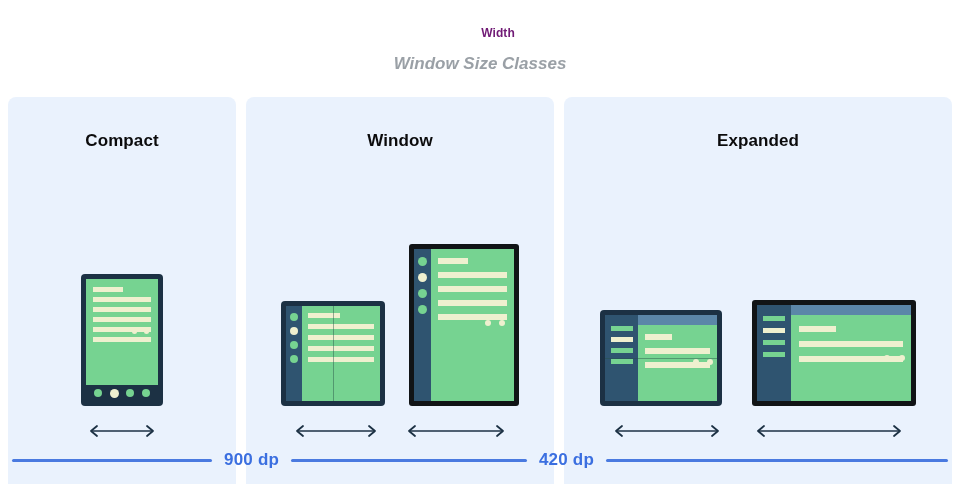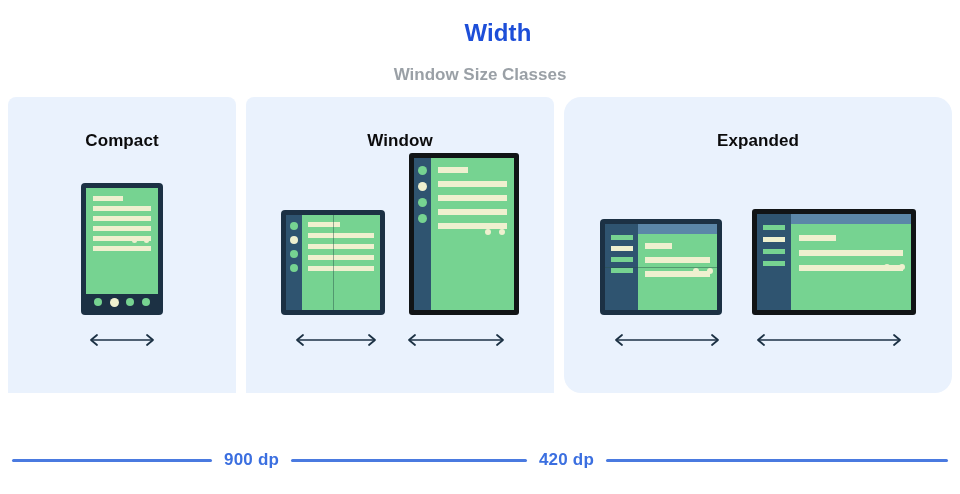--- a/index.html
+++ b/index.html
@@ -15,56 +15,57 @@
     overflow: hidden;
   }
 
   
   .header {
     width: 100%;
     padding-top: 20px;
     text-align: center;
   }
   .title {
-    font-size: 24px;
+    font-size: 12px;
     font-weight: bold;
-    color: #1d4ed8;
+    color: #701a75;
     letter-spacing: 0.1px;
     line-height: 26px;
     margin-left: 36px;
   }
   .subtitle {
     font-size: 17px;
     font-weight: bold;
     color: #9aa0a6;
     line-height: 24px;
-    margin-top: 17px;
+    margin-top: 6px;
+    font-style: italic;
   }
 
   
   .panels {
     position: absolute;
     top: 97px;
     left: 8px;
     right: 8px;
-    height: 296px;
+    height: 387px;
     display: flex;
     gap: 10px;
   }
   .panel {
     background: #eaf2fd;
     border-radius: 8px 8px 0 0;
     position: relative;
     display: flex;
     flex-direction: column;
     align-items: center;
   }
   .panel-compact  { width: 228px; }
   .panel-medium   { width: 308px; }
-  .panel-expanded { width: 390px; flex: 1; border-radius: 17px; }
+  .panel-expanded { width: 390px; flex: 1; }
 
   .panel-label {
     font-size: 17px;
     font-weight: bold;
     color: #0b0b0c;
     margin-top: 34px;
     letter-spacing: 0.1px;
   }
 
   

